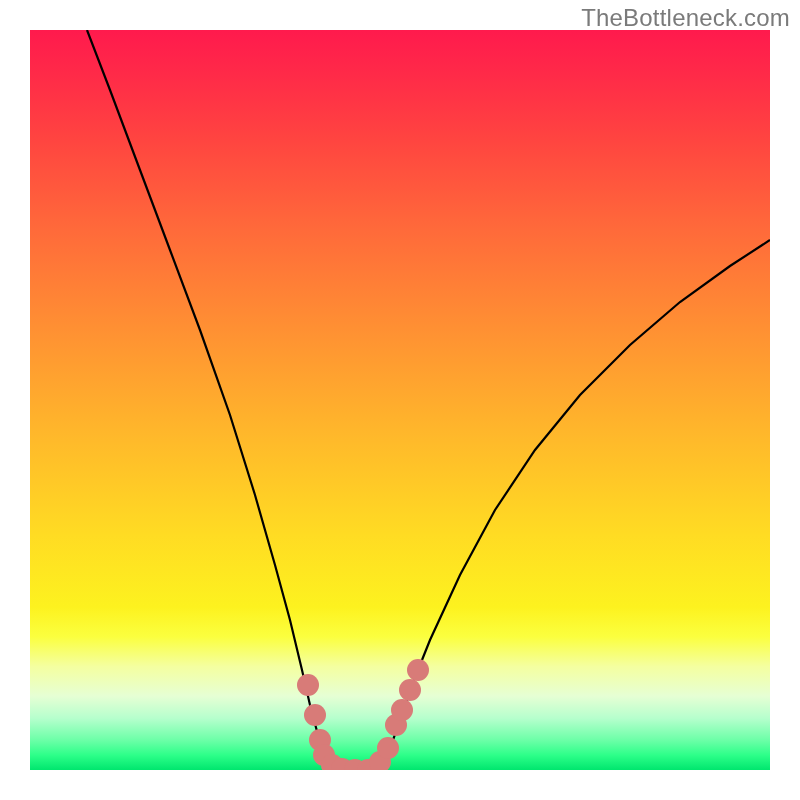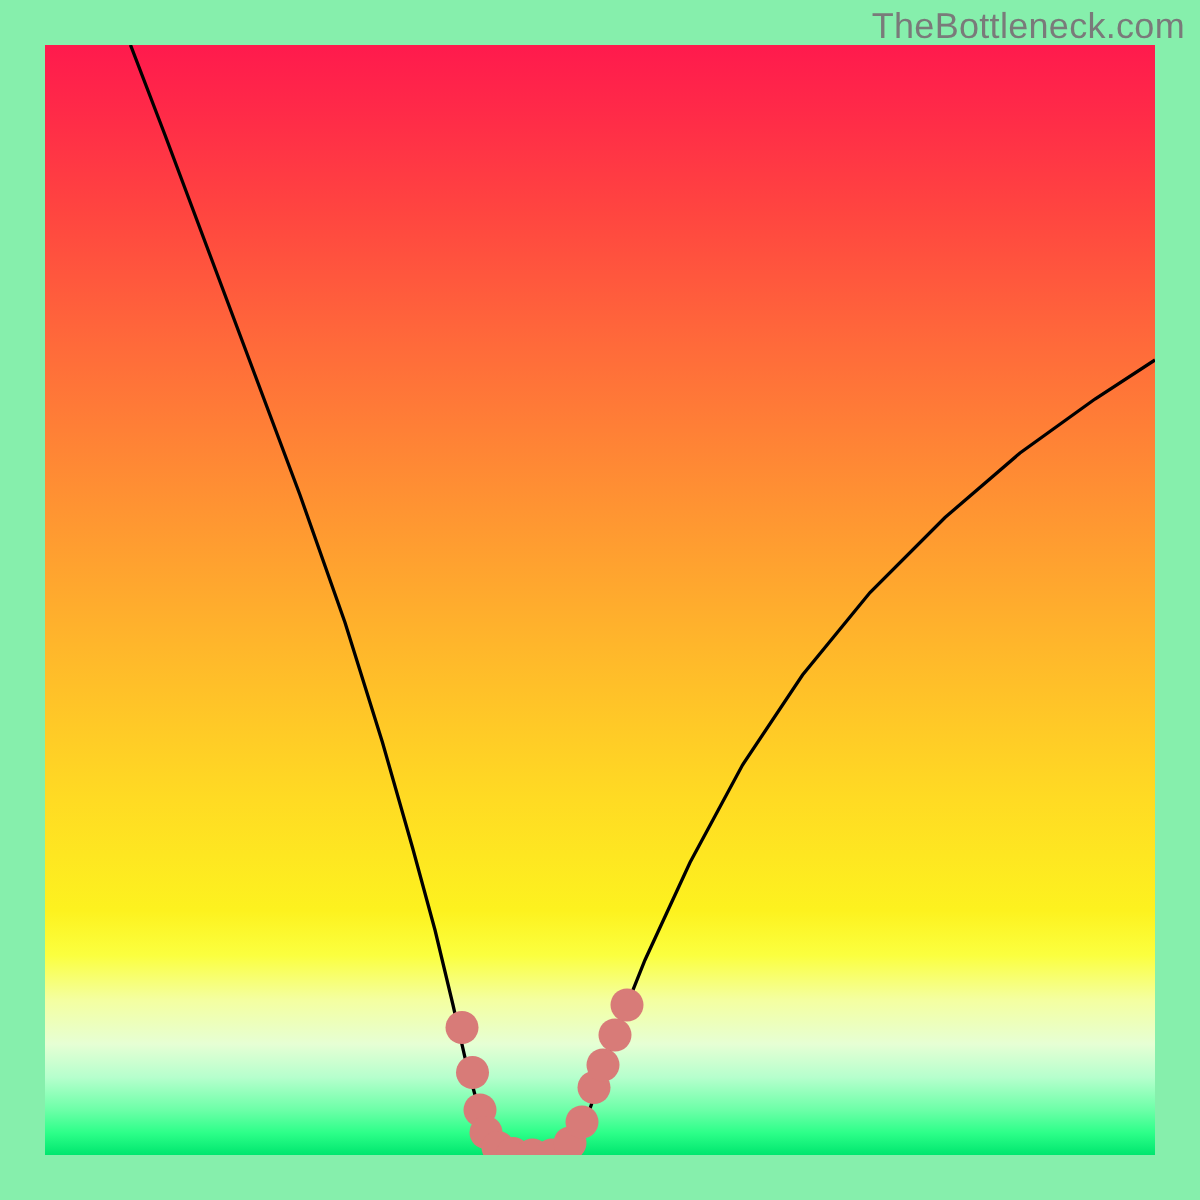--- a/index.html
+++ b/index.html
@@ -10,21 +10,21 @@
     overflow: hidden;
     background: #000;
     font-family: Arial, Helvetica, sans-serif;
   }
   .frame {
     position: absolute;
     top: 0;
     left: 0;
     width: 800px;
     height: 800px;
-    background: #86efac;
+    background: #ffffff;
   }
   .plot-area {
     position: absolute;
     top: 30px;
     left: 30px;
     width: 740px;
     height: 740px;
     
     background: linear-gradient(
       to bottom,

